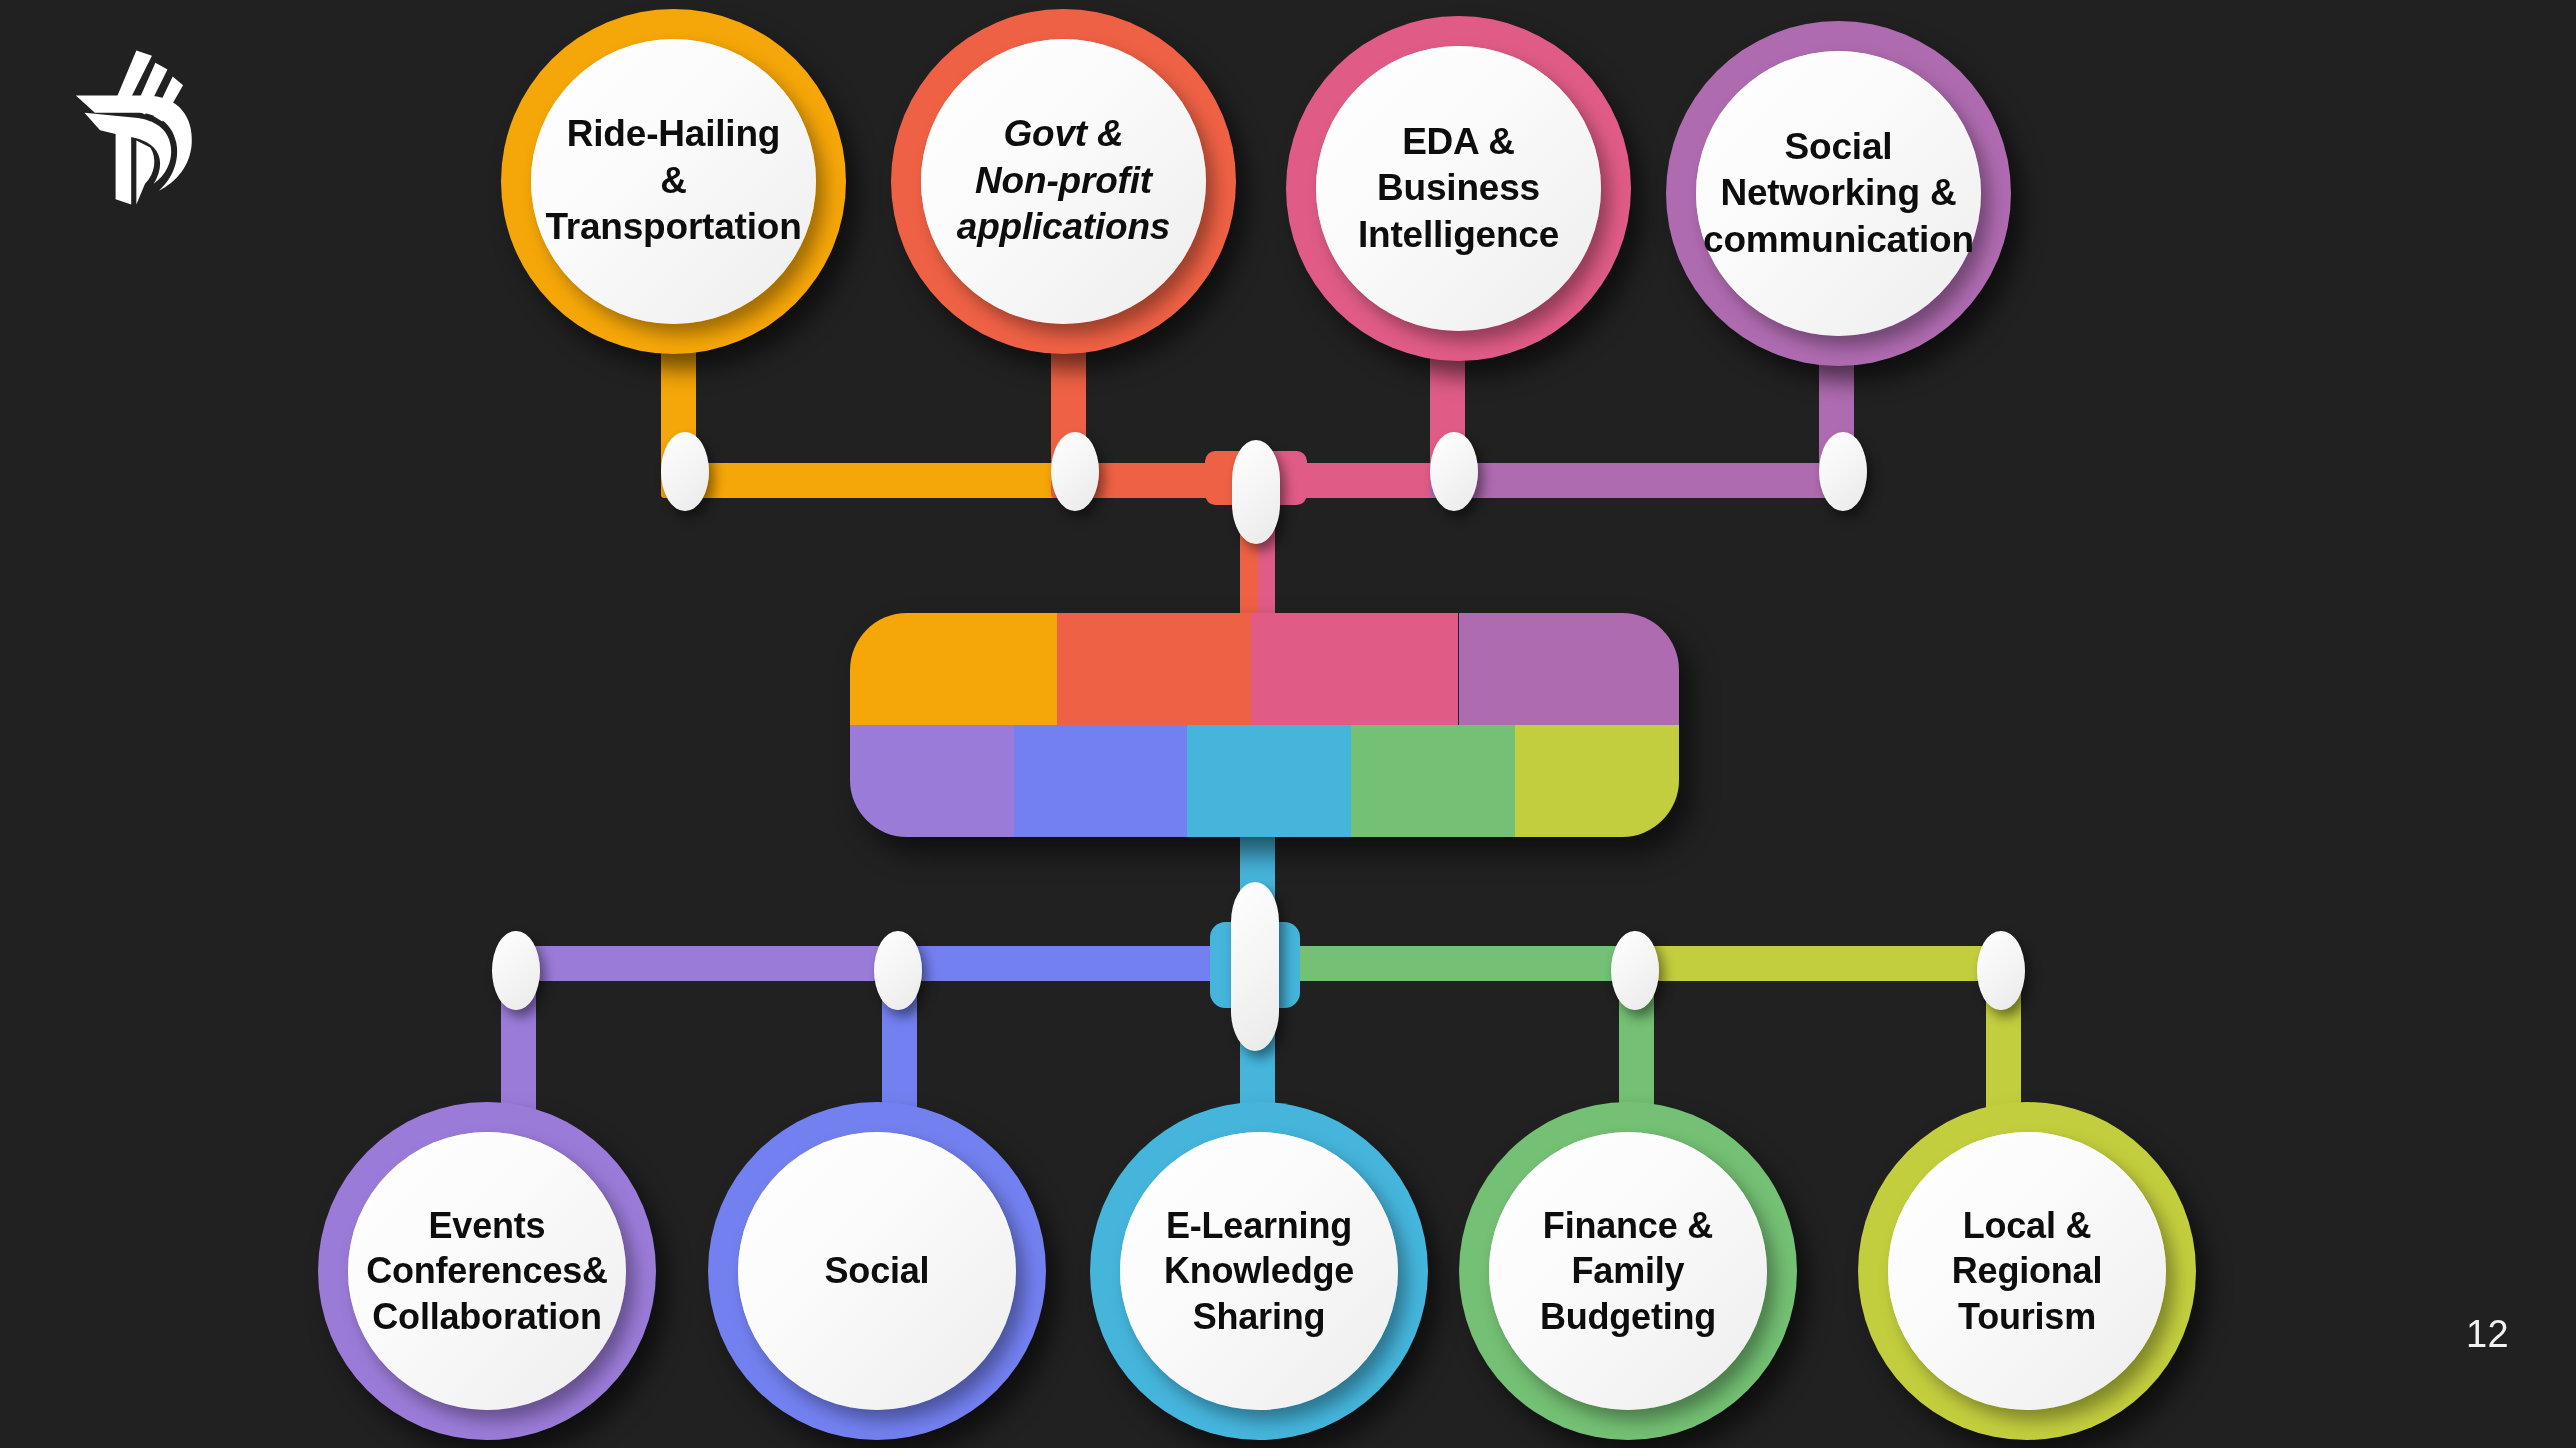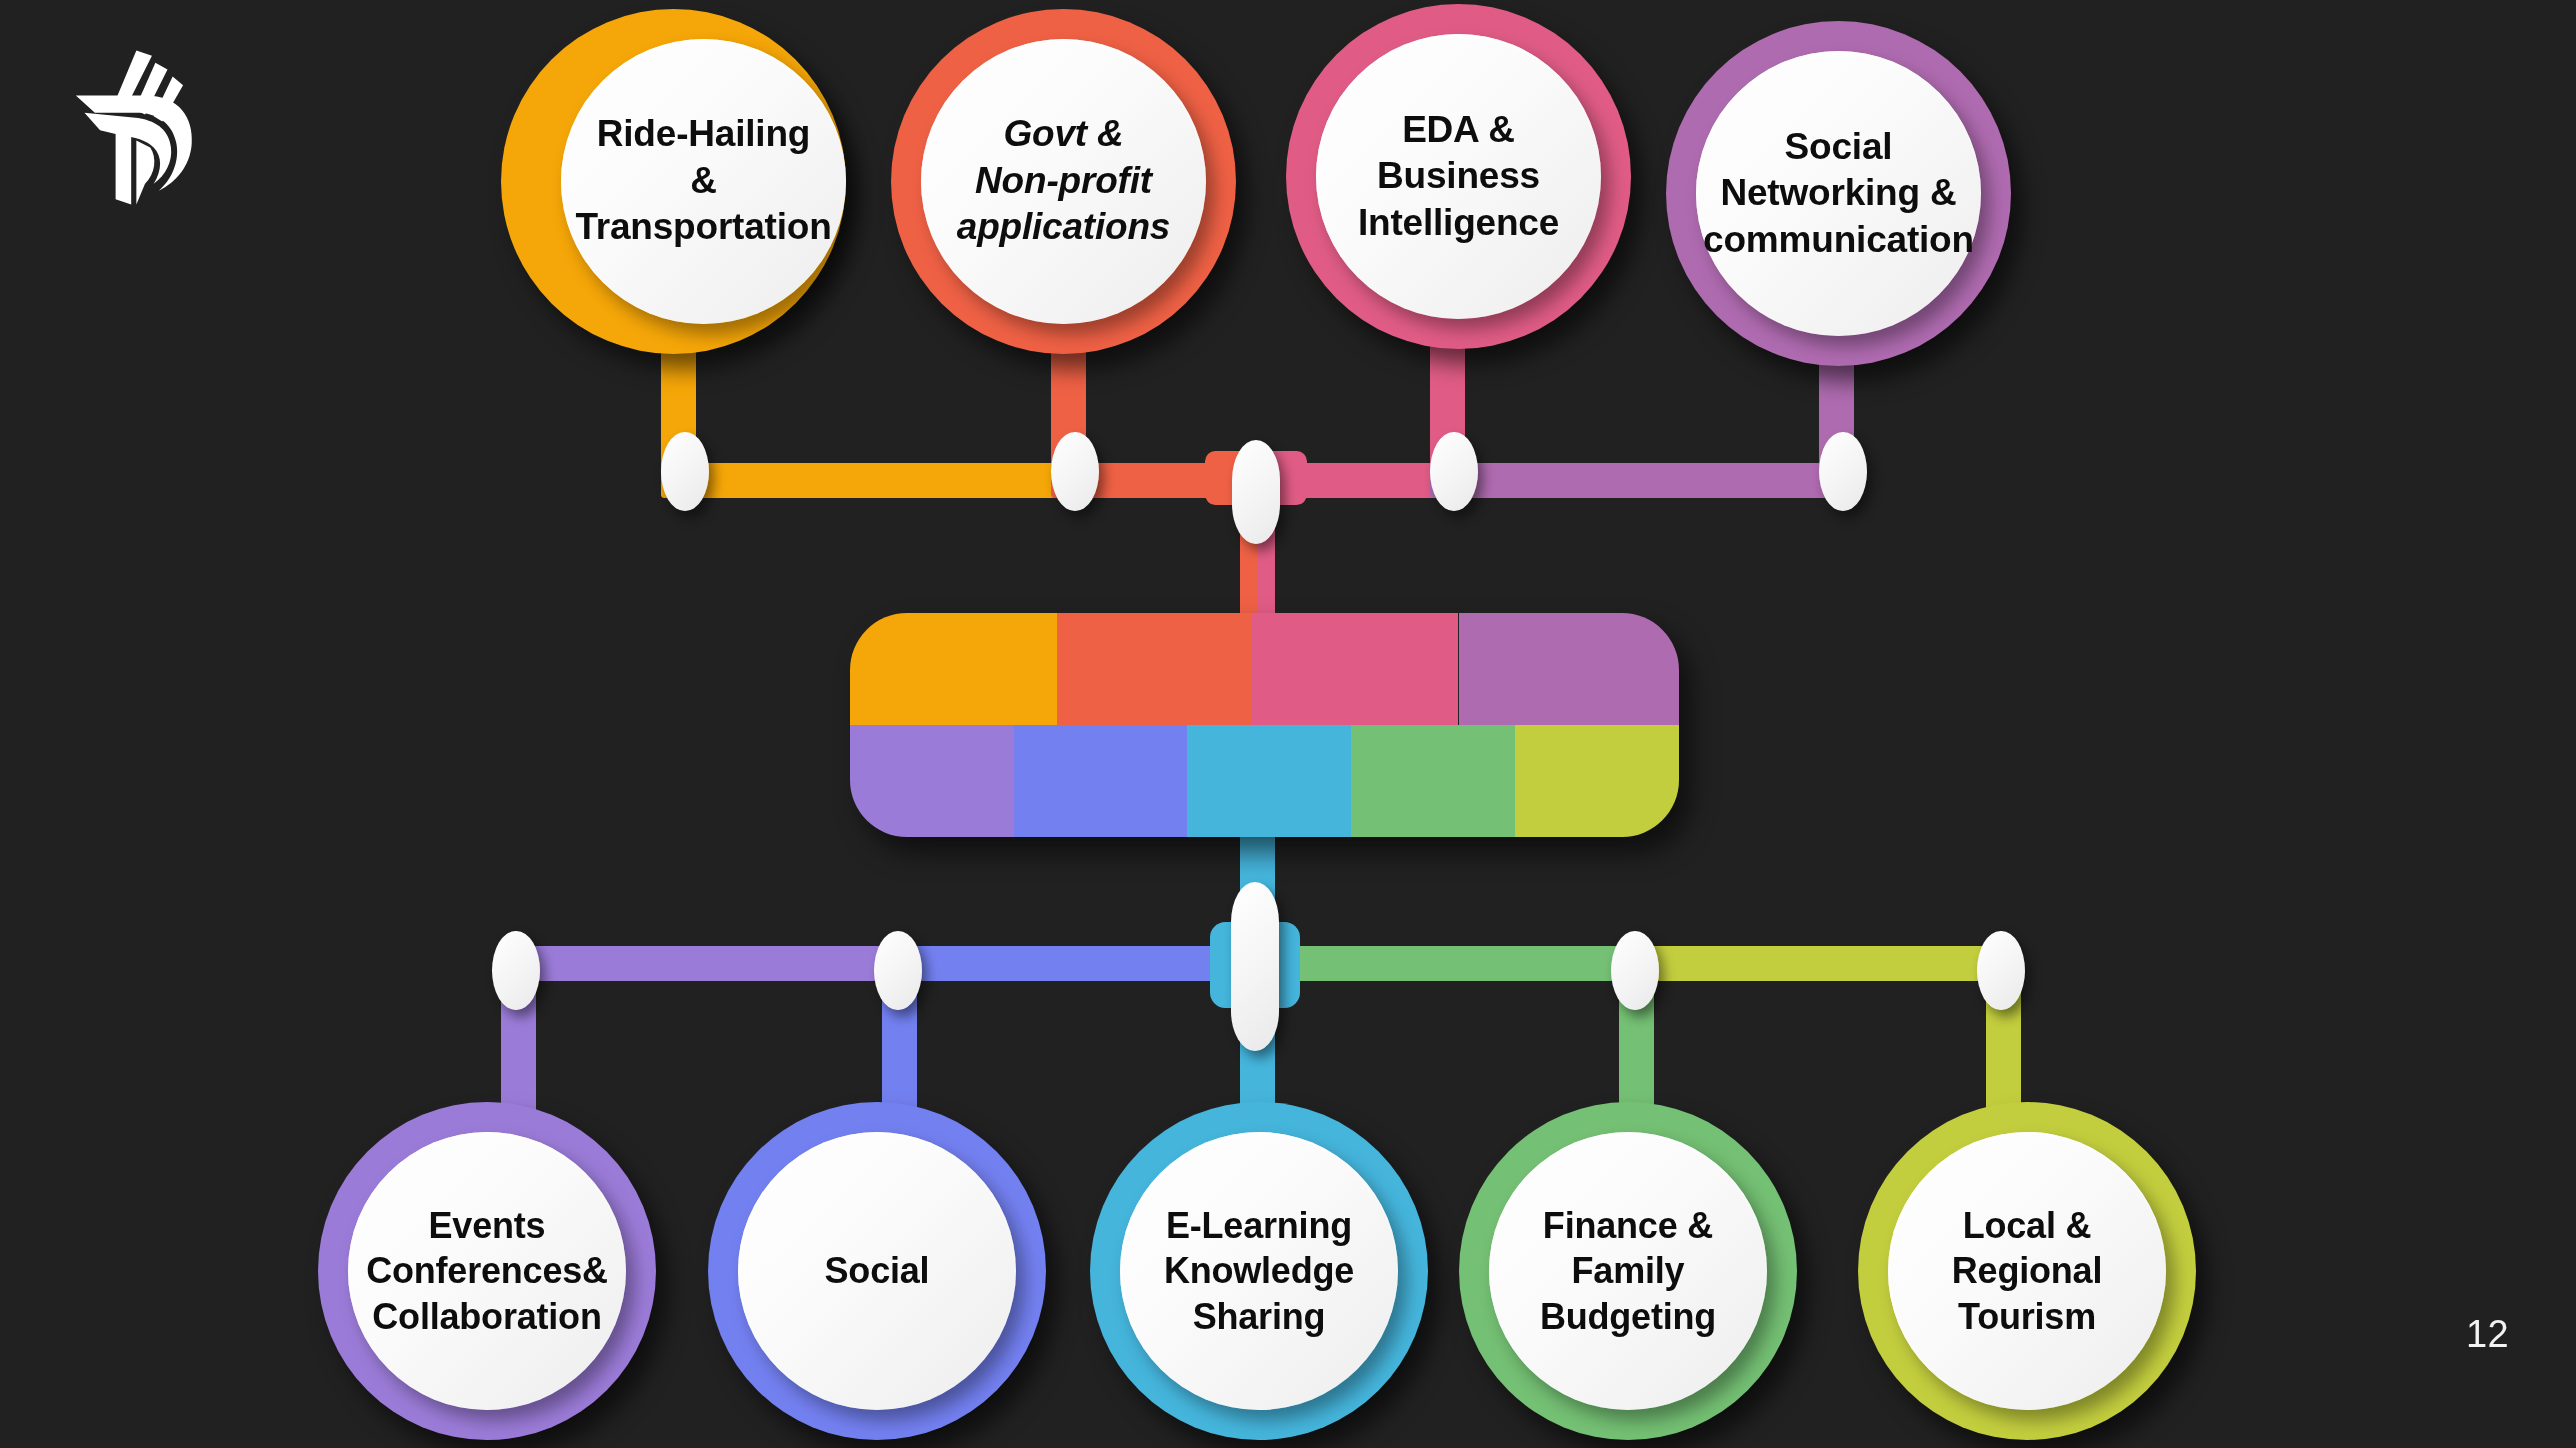--- a/index.html
+++ b/index.html
@@ -142,39 +142,39 @@
               background:linear-gradient(90deg,#EF6145 0 52%,#E05C86 52% 100%);"></div>
   <div class="vbar conn" style="left:1240px; top:483px; height:166px;
               background:linear-gradient(90deg,#EF6145 0 50%,#E05C86 50% 100%);"></div>
 
   <div class="node" style="left:661px; top:432px;"></div>
   <div class="node" style="left:1051px; top:432px;"></div>
   <div class="node" style="left:1232px; top:440px; width:48px; height:104px;"></div>
   <div class="node" style="left:1430px; top:432px;"></div>
   <div class="node" style="left:1819px; top:432px;"></div>
 
-  <div class="bubble top-bubble" style="left:501px; top:8.6px;justify-content:flex-end;">
+  <div class="bubble top-bubble" style="left:501px; top:8.6px;">
     <div class="ring" style="background:#F5A608;"></div>
     <div class="inner">
       <span class="label">Ride-Hailing
 &amp;
 Transportation</span>
     </div>
   </div>
 
   <div class="bubble top-bubble" style="left:891px; top:8.6px;font-style:italic;">
     <div class="ring" style="background:#EF6145;"></div>
     <div class="inner">
       <span class="label">Govt &amp;
 Non-profit
 applications</span>
     </div>
   </div>
 
-  <div class="bubble top-bubble" style="left:1286px; top:4px;">
+  <div class="bubble top-bubble" style="left:1286px; top:16px;">
     <div class="ring" style="background:#E05C86;"></div>
     <div class="inner">
       <span class="label">EDA &amp; Business
 Intelligence</span>
     </div>
   </div>
 
   <div class="bubble top-bubble" style="left:1666px; top:21px;">
     <div class="ring" style="background:#AF6BB0;"></div>
     <div class="inner">

